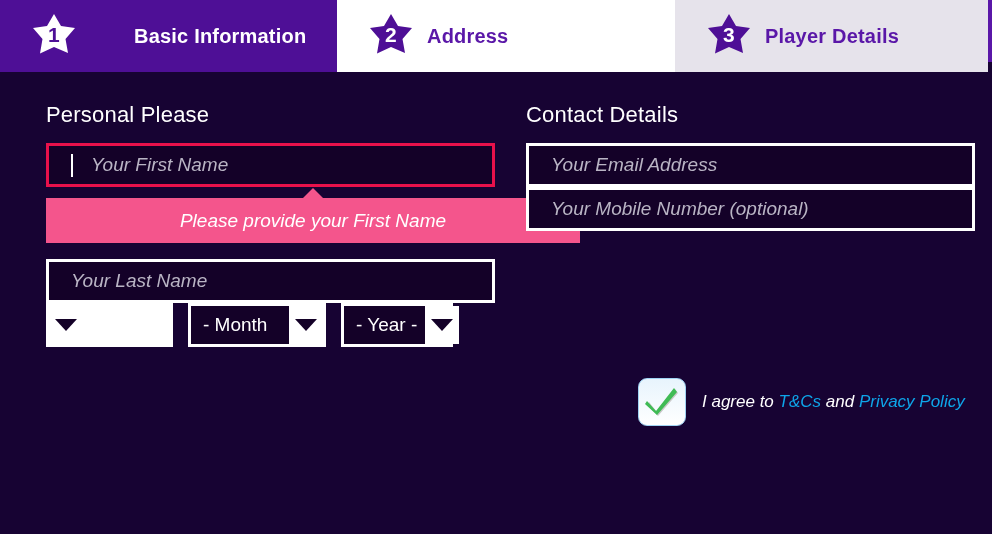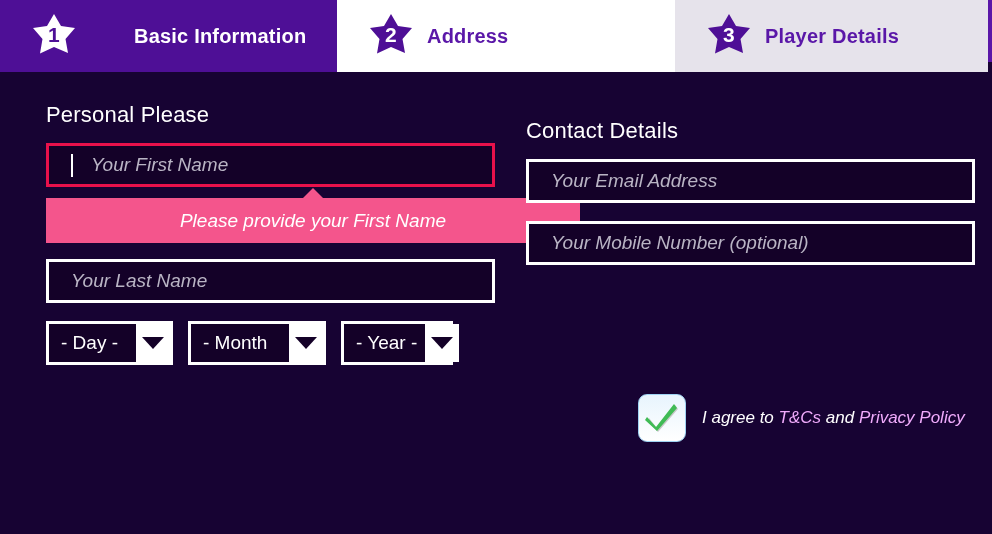--- a/index.html
+++ b/index.html
@@ -93,21 +93,21 @@
   
   .form-area {
     position: absolute;
     top: 72px; left: 0;
     width: 990px;
     height: 462px;
     background: #170333;
   }
 
   .col-left  { position: absolute; left: 46px;  top: 0; width: 450px; }
-  .col-right { position: absolute; left: 526px; top: 16px; width: 450px; }
+  .col-right { position: absolute; left: 526px; top: 0; width: 450px; }
 
   .section-title {
     color: #ffffff;
     font-size: 22px;
     font-weight: normal;
     letter-spacing: .2px;
     margin-top: 30px;
     margin-bottom: 15px;
   }
 
@@ -117,21 +117,20 @@
     height: 44px;
     background: #140128;
     border: 3px solid #ffffff;
     display: flex;
     align-items: center;
     padding: 0 0 0 22px;
     font-size: 19px;
     font-style: italic;
     color: #b9b4c4;
     cursor: text;
-    margin-bottom: 18px;
   }
   .field.error {
     border-color: #e8114b;
     margin-bottom: 0;
   }
   .field .caret {
     position: absolute;
     left: 22px;
     top: 8px;
     width: 2px;
@@ -234,21 +233,21 @@
     cursor: pointer;
     flex: 0 0 48px;
   }
   .checkbox svg { display: block; }
   .agree-text {
     font-size: 17px;
     font-style: italic;
     color: #ffffff;
     white-space: nowrap;
   }
-  .agree-text a { color: #f0abfc; text-decoration: none; cursor: pointer; }
+  .agree-text a { color: #0ea5e9; text-decoration: none; cursor: pointer; }
 </style>
 </head>
 <body>
 
 <div id="app">
 
   <div class="tabbar">
 
     <div class="tab tab-1">
       <span class="star">
@@ -302,21 +301,20 @@
       </div>
 
       <div class="field">
         <span class="ph">Your Last Name</span>
       </div>
 
 
       <div class="dob-row">
 
         <div class="select sel-day">
-          <span class="sel-text">- Day -</span>
           <span class="sel-arrow">
               <i></i>
             </span>
         </div>
 
         <div class="select sel-month">
           <span class="sel-text">- Month</span>
           <span class="sel-arrow">
               <i></i>
             </span>

